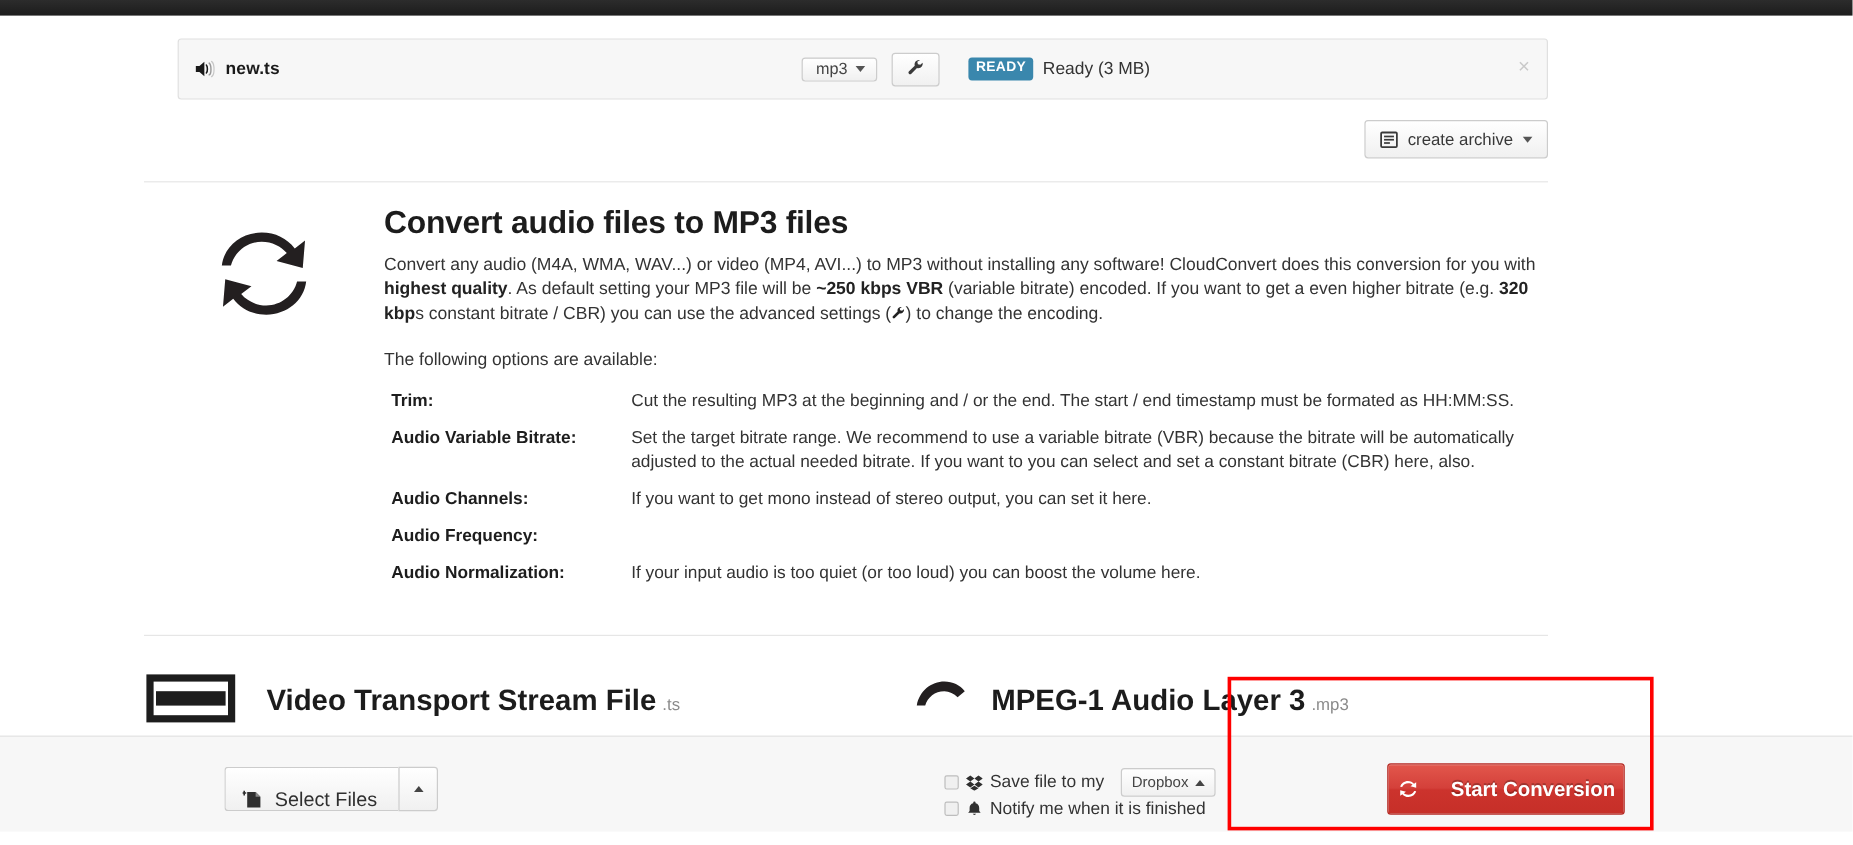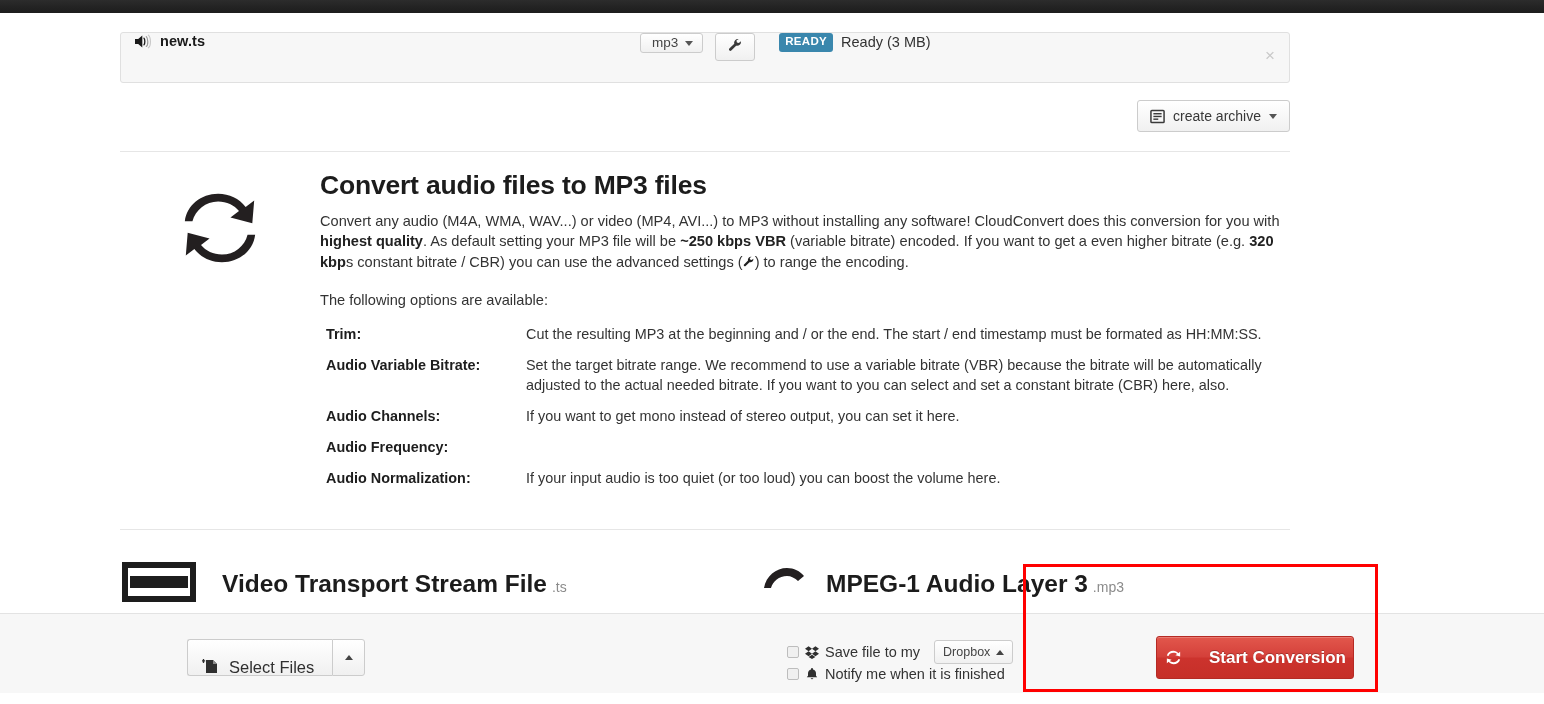--- a/index.html
+++ b/index.html
@@ -33,22 +33,23 @@
 
   
   .file-row {
     position: relative;
     margin-top: 19px;
     height: 51px;
     background: #f7f7f7;
     border: 1px solid #e0e0e0;
     border-radius: 3px;
     display: flex;
-    align-items: flex-start;
+    align-items: center;
     padding: 0 8px 0 14px;
+    margin-left: 28px;
   }
   .file-name-wrap {
     display: flex; align-items: center;
     width: 505px;
     gap: 9px;
   }
   .audio-icon { width: 16px; height: 15px; display: block; }
   .file-name {
     font-size: 14.5px; font-weight: bold; color: #1a1a1a;
     letter-spacing: .1px;
@@ -361,21 +362,21 @@
             <path d="M82 47C80 64 65 76 47 76c-12 0-22-5-29-14l-9 7 2-24 23 6-9 7c5 6 13 10 22 10 13 0 24-9 27-21z" fill="#231f20"></path>
           </svg>
         </span>
       </div>
       <div class="info-body">
         <h1 class="title">Convert audio files to MP3 files</h1>
 
         <p class="lead">
           <span>Convert any audio (M4A, WMA, WAV...) or video (MP4, AVI...) to MP3 without installing any software! CloudConvert does this conversion for you with </span><b>highest quality</b><span>. As default setting your MP3 file will be </span><b>~250 kbps VBR</b><span> (variable bitrate) encoded. If you want to get a even higher bitrate (e.g. </span><b>320 kbp</b><span>s constant bitrate / CBR) you can use the advanced settings (</span><span><svg width="12" height="12" viewBox="0 0 16 16" style="vertical-align:-1px">
               <path d="M11.4 1.1a4 4 0 0 0-4.7 5L1.4 11.3a1.5 1.5 0 0 0 2.1 2.1l5.2-5.2a4 4 0 0 0 5-4.7L11.6 5.3 9.5 4.8 9 2.7z" fill="#222"></path>
-            </svg></span><span>) to range the encoding.</span>
+            </svg></span><span>) to change the encoding.</span>
         </p>
 
         <p class="avail">The following options are available:</p>
 
         <dl class="opts">
           <div class="opt">
             <dt>Trim:</dt>
             <dd>Cut the resulting MP3 at the beginning and / or the end. The start / end timestamp must be formated as HH:MM:SS.</dd>
           </div>
           <div class="opt">

